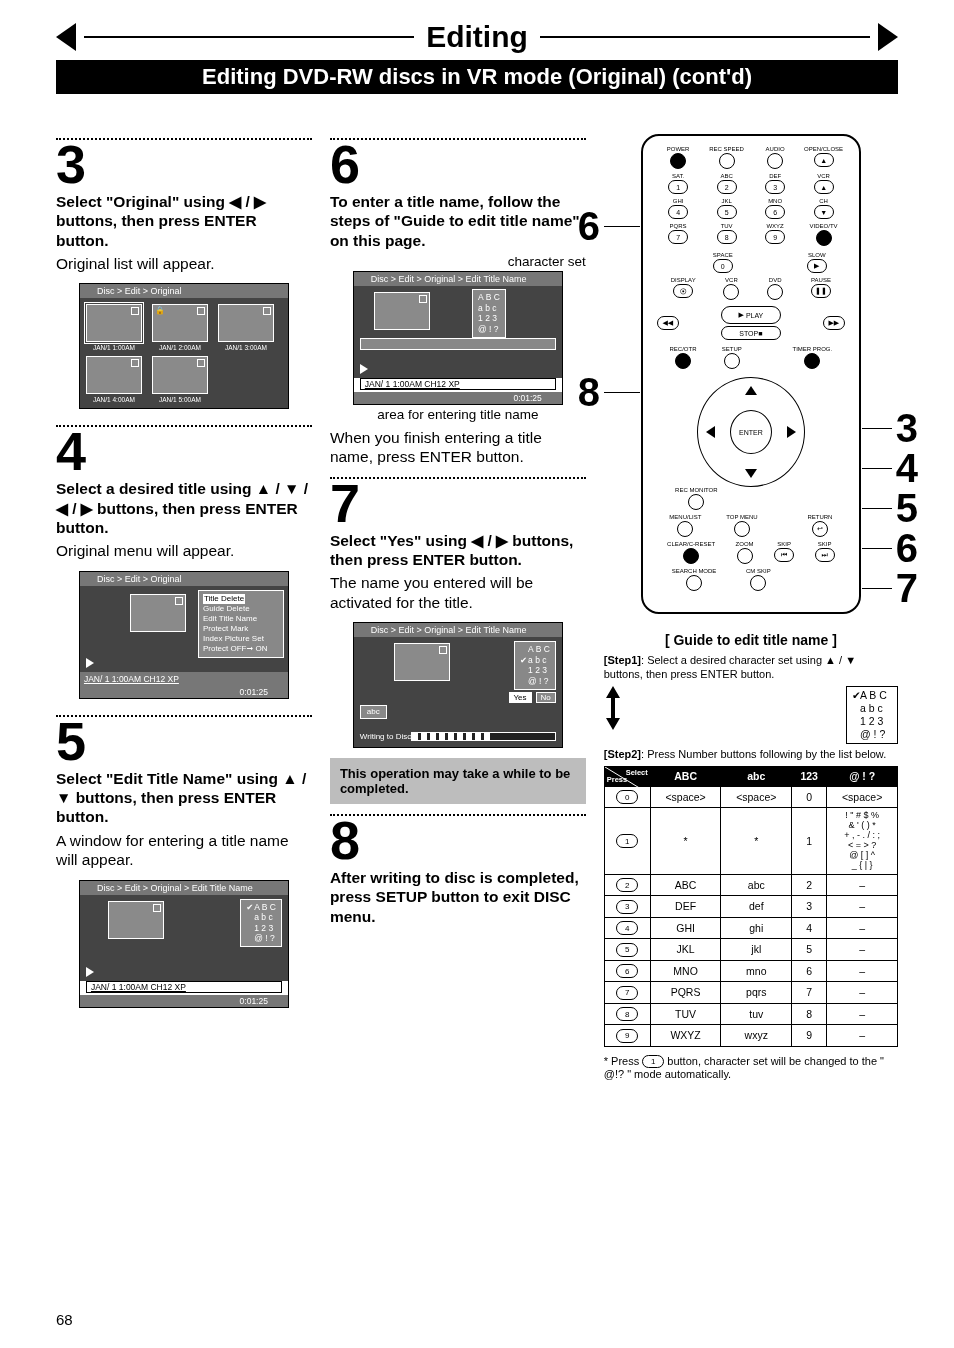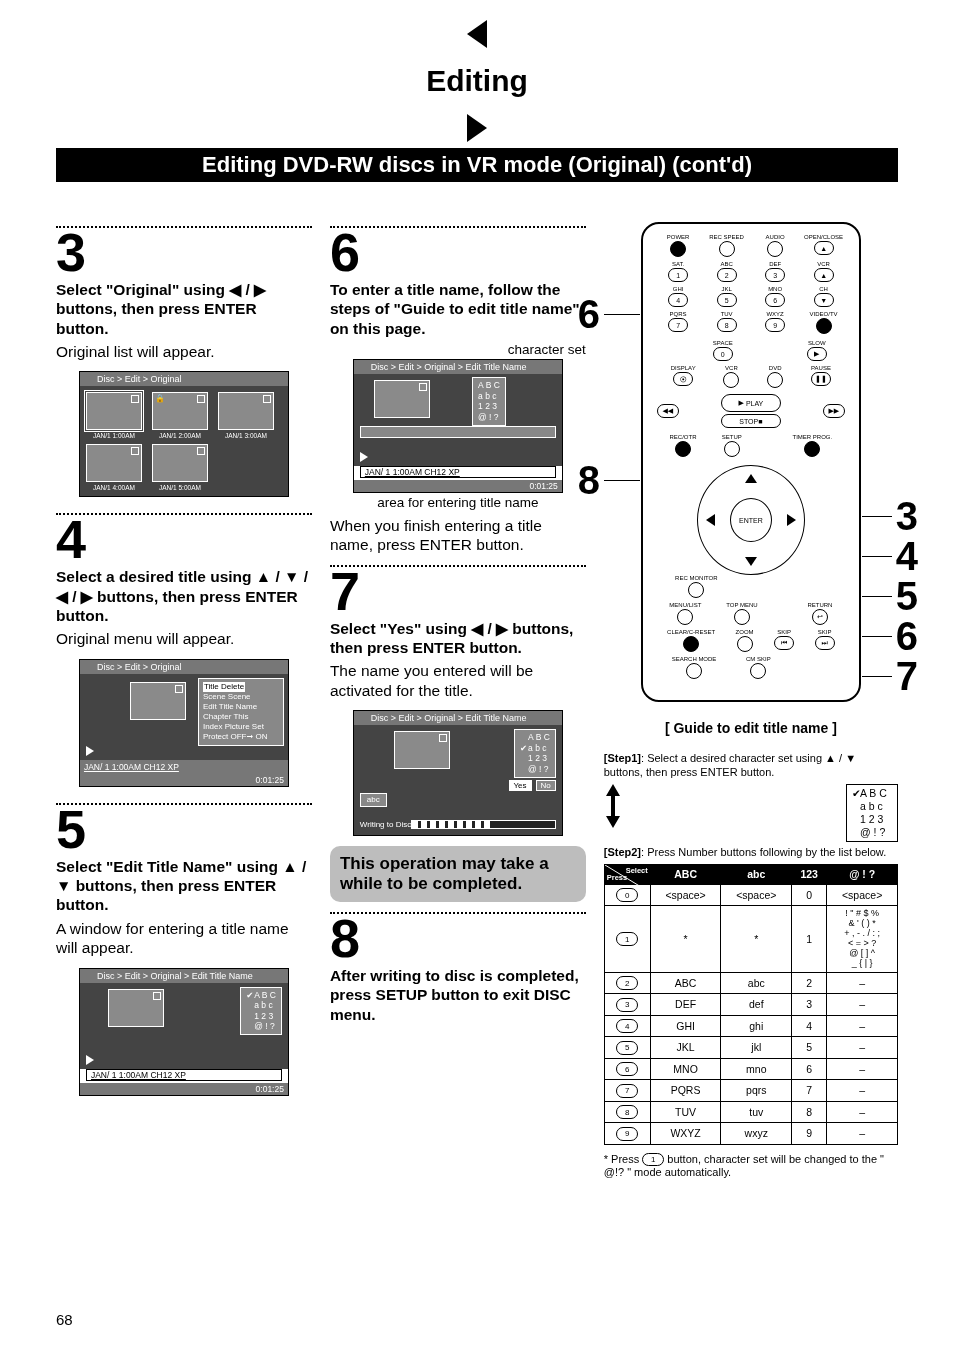--- a/index.html
+++ b/index.html
@@ -6,41 +6,41 @@
     --page-w:954px;
     --ink:#000;
     --grey:#666;
     --dark:#111;
   }
   *{box-sizing:border-box;}
   body{margin:0;background:#fff;font-family:"Helvetica Neue",Helvetica,Arial,sans-serif;color:var(--ink);}
   .page{width:var(--page-w);margin:0 auto;padding:20px 56px 40px;position:relative;min-height:1348px;}
   
   .header-area{margin-bottom:40px;}
-  .title-wrap{display:flex;align-items:center;gap:8px;justify-content:center;flex-direction:column;}
+  .title-wrap{display:flex;align-items:center;gap:8px;justify-content:center;}
   .chev{width:0;height:0;}
   .chev.left{border-top:14px solid transparent;border-bottom:14px solid transparent;border-right:20px solid #000;}
   .chev.right{border-top:14px solid transparent;border-bottom:14px solid transparent;border-left:20px solid #000;}
   .title-line{flex:1;height:2px;background:#000;}
   .title-text{font-size:30px;font-weight:700;padding:0 4px;white-space:nowrap;}
   .subtitle-bar{background:#000;color:#fff;text-align:center;font-size:22px;font-weight:600;padding:4px 0;margin-top:6px;}
   
   .cols{display:flex;gap:18px;align-items:flex-start;}
   .col{flex:1;min-width:0;}
   .col-right{flex:1.15;}
   .dotrule{border:none;border-top:2px dotted #000;margin:4px 0 0;}
   .step-num{font-size:54px;font-weight:700;line-height:0.85;margin:2px 0 4px;}
   .step-head{font-size:15.5px;font-weight:700;line-height:1.25;margin:0 0 4px;}
   .step-body{font-size:15.5px;font-weight:400;line-height:1.25;margin:0 0 10px;}
   
   .osd{width:210px;border:1.5px solid #000;background:#fff;font-size:9px;}
   .osd-h{background:#777;color:#fff;padding:2px 17px;font-size:9px;}
   .osd-body{background:#444;color:#fff;position:relative;padding:6px;}
   .osd-foot{background:#777;color:#fff;font-size:8.5px;padding:2px 4px;text-align:left;text-decoration:underline;}
-  .osd-time{background:#777;color:#fff;font-size:8.5px;padding:1px 4px;text-align:right;}
+  .osd-time{background:#777;color:#fff;font-size:8.5px;padding:1px 20px;text-align:right;}
   .thumb{background:#8a8a8a;border:1px solid #fff;width:56px;height:38px;position:relative;font-size:6.5px;color:#fff;text-align:center;}
   .thumb .corner{position:absolute;top:2px;right:2px;width:8px;height:8px;border:1px solid #fff;}
   .thumb .lock{position:absolute;top:1px;left:2px;font-size:8px;}
   .thumb .cap{position:absolute;bottom:-10px;left:0;right:0;color:#fff;font-size:6.5px;white-space:nowrap;}
   .thumb-grid{display:flex;flex-wrap:wrap;gap:14px 10px;padding-bottom:8px;}
   .thumb.sel{outline:1.5px solid #fff;outline-offset:1px;}
   .play-tri{position:absolute;left:6px;bottom:4px;width:0;height:0;border-top:5px solid transparent;border-bottom:5px solid transparent;border-left:8px solid #fff;}
   .menu-box{position:absolute;right:4px;top:4px;background:#888;border:1px solid #fff;color:#fff;font-size:8px;padding:3px 4px;line-height:1.25;width:86px;}
   .menu-box .hi{background:#fff;color:#000;display:inline-block;padding:0 1px;margin:-1px 0;}
   .charbox{background:#888;border:1px solid #fff;color:#fff;font-size:8.5px;padding:2px 5px;line-height:1.25;position:absolute;right:6px;top:4px;text-align:left;}
@@ -49,21 +49,21 @@
   .entrylabel{position:absolute;left:6px;bottom:28px;background:#888;border:1px solid #fff;color:#fff;font-size:8px;padding:0 6px;line-height:12px;}
   .yesno{position:absolute;right:6px;bottom:44px;display:flex;gap:4px;}
   .yesno span{background:#888;border:1px solid #fff;color:#fff;font-size:8px;padding:0 4px;}
   .yesno span.sel{background:#fff;color:#000;}
   .writebar{position:absolute;left:6px;right:6px;bottom:6px;display:flex;align-items:center;gap:0;}
   .writebar .t{color:#fff;font-size:8px;}
   .writebar .bar{flex:1;height:9px;border:1px solid #fff;background:#222;position:relative;}
   .writebar .bar .fill{position:absolute;left:0;top:0;bottom:0;width:55%;background:repeating-linear-gradient(90deg,#fff 0 6px,#222 6px 9px);}
   .caption-sm{font-size:13.5px;text-align:right;margin:1px 0;}
   .caption-c{font-size:13.5px;text-align:center;margin:2px 0 6px;}
-  .notebox{background:#bdbdbd;font-size:17px;font-weight:700;padding:8px 10px;margin:10px 0;border-radius:10px;}
+  .notebox{background:#bdbdbd;font-size:13px;font-weight:700;padding:8px 10px;margin:10px 0;}
   
   .remote{width:220px;height:480px;border:2px solid #000;border-radius:18px;margin:0 auto 18px;position:relative;font-size:7px;background:#fff;}
   .remote .r-grid{display:grid;grid-template-columns:repeat(4,1fr);gap:4px 6px;padding:10px 14px 4px;}
   .lbl{font-size:6px;text-align:center;line-height:1;color:#000;}
   .btn{width:20px;height:14px;border:1.2px solid #000;border-radius:8px;margin:0 auto;display:flex;align-items:center;justify-content:center;font-size:7px;background:#fff;}
   .btn.round{width:16px;height:16px;border-radius:50%;}
   .btn.dark{background:#000;color:#fff;}
   .cell{display:flex;flex-direction:column;align-items:center;gap:1px;}
   .dpad{width:110px;height:110px;border:1.5px solid #000;border-radius:50%;margin:6px auto;position:relative;}
   .dpad .center{position:absolute;inset:32px;border:1.5px solid #000;border-radius:50%;display:flex;align-items:center;justify-content:center;font-size:7px;}
@@ -73,21 +73,21 @@
   .dpad .lft{left:8px;top:50%;transform:translateY(-50%);border-top:6px solid transparent;border-bottom:6px solid transparent;border-right:9px solid #000;}
   .dpad .rgt{right:8px;top:50%;transform:translateY(-50%);border-top:6px solid transparent;border-bottom:6px solid transparent;border-left:9px solid #000;}
   .remote .play{width:60px;height:18px;border:1.2px solid #000;border-radius:9px;margin:2px auto;font-size:7px;display:flex;align-items:center;justify-content:center;gap:2px;}
   .remote .stop{width:60px;height:14px;border:1.2px solid #000;border-radius:7px;margin:2px auto;font-size:7px;display:flex;align-items:center;justify-content:center;}
   .remote .row{display:flex;justify-content:space-around;padding:2px 14px;}
   .callout{position:absolute;font-size:40px;font-weight:700;display:flex;align-items:center;gap:4px;}
   .callout .line{height:1.5px;background:#000;}
   .callout.left .line{width:36px;}
   .callout.right .line{width:30px;}
   
-  .guide-title{text-align:center;font-size:14px;font-weight:700;margin:4px 0 16px;}
+  .guide-title{text-align:center;font-size:14px;font-weight:700;margin:4px 0 6px;}
   .guide-step{font-size:11px;line-height:1.25;}
   .guide-step b{font-weight:700;}
   .guide-flex{display:flex;gap:6px;align-items:flex-start;margin-bottom:4px;}
   .g-arrow{width:18px;flex:none;}
   .g-arrow svg{display:block;}
   .g-char{border:1px solid #000;font-size:10.5px;padding:2px 5px;line-height:1.25;width:52px;}
   .g-char .tick{display:inline-block;width:8px;}
   
   table.chartab{border-collapse:collapse;width:100%;font-size:10.5px;margin-top:4px;}
   table.chartab th,table.chartab td{border:1px solid #000;text-align:center;padding:3px 2px;vertical-align:middle;}
@@ -169,23 +169,23 @@
       <div style="display:flex;justify-content:center;margin:4px 0 16px;">
         <div class="osd">
           <div class="osd-h">Disc &gt; Edit &gt; Original</div>
           <div class="osd-body" style="height:86px;">
             <div class="thumb" style="position:absolute;left:50px;top:8px;">
                 <span class="corner"></span>
               </div>
             <div class="play-tri"></div>
             <div class="menu-box">
               <div><span class="hi">Title Delete</span></div>
-              <div>Scene Scene</div>
+              <div>Guide Delete</div>
               <div>Edit Title Name</div>
-              <div>Chapter This</div>
+              <div>Protect Mark</div>
               <div>Index Picture Set</div>
               <div>Protect OFF➞ ON</div>
             </div>
           </div>
           <div class="osd-foot">JAN/ 1   1:00AM  CH12    XP</div>
           <div class="osd-time">0:01:25</div>
         </div>
       </div>
 
       <hr class="dotrule">

